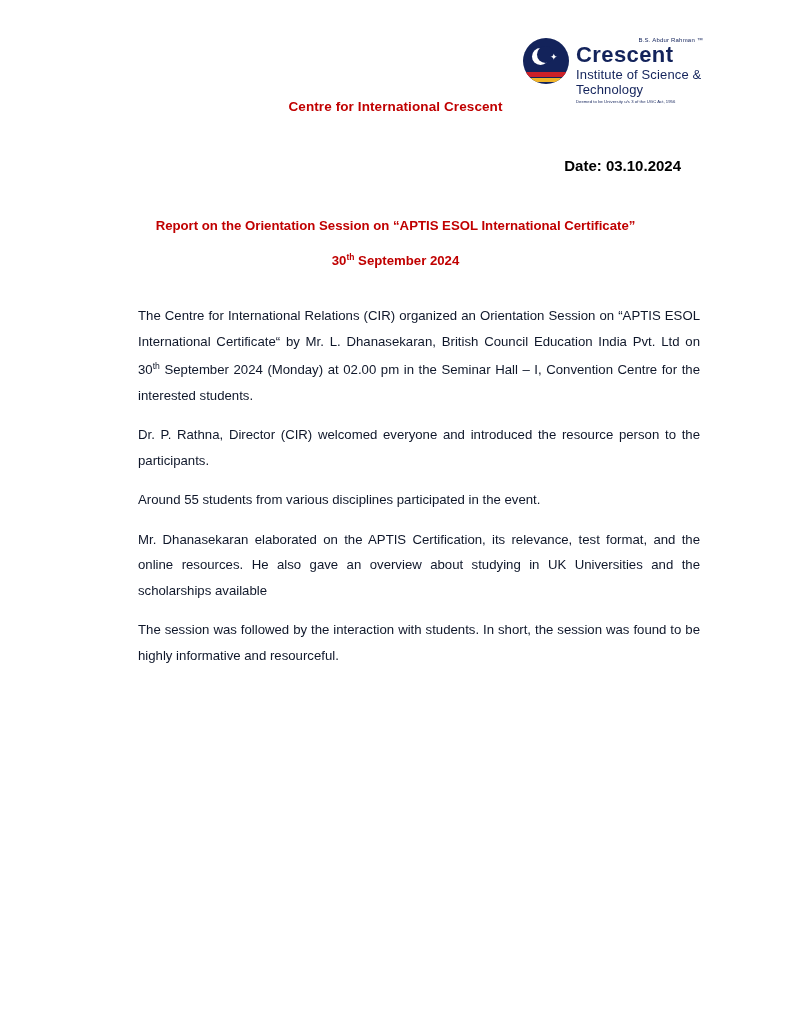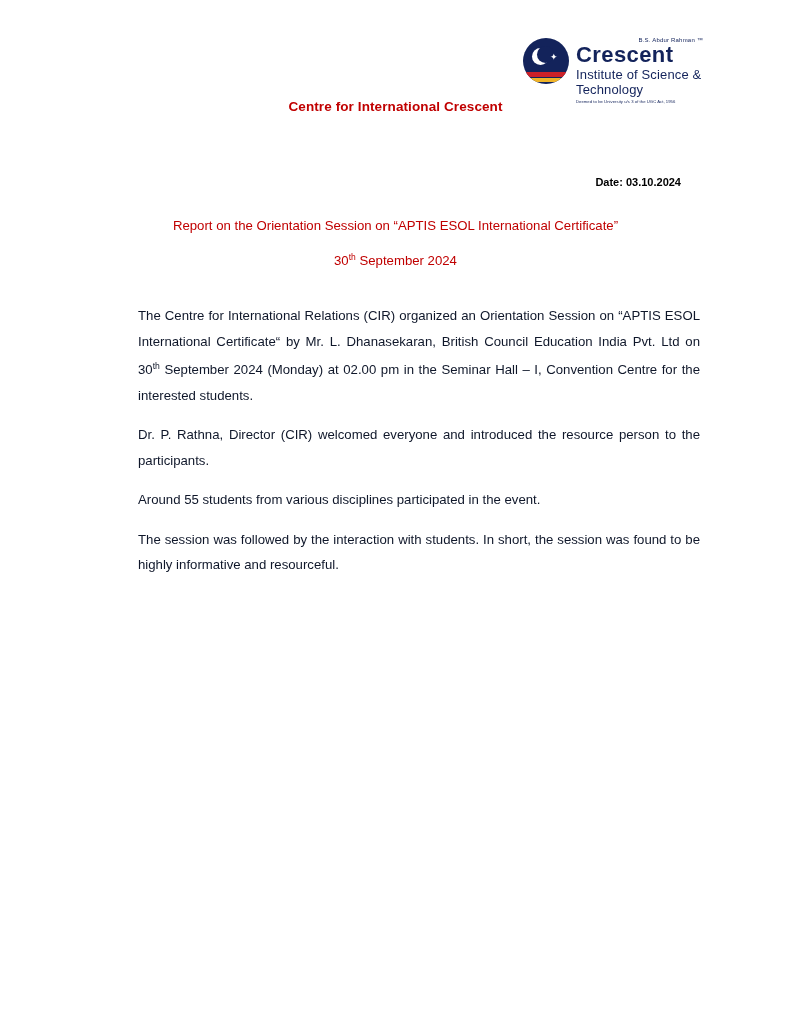--- a/index.html
+++ b/index.html
@@ -123,34 +123,34 @@
     left: 0;
     right: 0;
     text-align: center;
     font-size: 13.5px;
     font-weight: bold;
     color: #c00000;
     letter-spacing: .1px;
   }
   .date-line {
     position: absolute;
-    top: 176px;
+    top: 157px;
     right: 110px;
-    font-size: 11px;
+    font-size: 15px;
     font-weight: bold;
     color: #000000;
   }
   .report-title {
     position: absolute;
     top: 215px;
     left: 93px;
     right: 93px;
     text-align: center;
     font-size: 13.2px;
-    font-weight: normal;
+    font-weight: bold;
     color: #c00000;
     line-height: 22px;
   }
   .report-title .line2 {
     display: block;
     margin-top: 9px;
   }
   .report-title sup {
     font-size: 8.5px;
     vertical-align: super;
@@ -205,16 +205,17 @@
 
   <div class="report-title">
     <span>Report on the Orientation Session on “APTIS ESOL International Certificate”</span>
     <span class="line2"><span>30</span><sup>th</sup><span> September 2024</span></span>
   </div>
 
   <div class="body-text">
     <p><span>The Centre for International Relations (CIR) organized an Orientation Session on “APTIS ESOL International Certificate“ by Mr. L. Dhanasekaran, British Council Education India Pvt. Ltd on 30</span><sup>th</sup><span> September 2024 (Monday) at 02.00 pm in the Seminar Hall – I, Convention Centre for the  interested students.</span></p>
     <p>Dr. P. Rathna, Director (CIR) welcomed everyone and introduced the resource person to the participants.</p>
     <p>Around 55 students from various disciplines participated in the event.</p>
+    <p>Mr. Dhanasekaran elaborated on the APTIS Certification, its relevance, test format, and the online resources. He also gave an overview about studying in UK Universities and the scholarships available</p>
     <p class="last">The session was followed by the interaction with students. In short, the session was found to be highly informative and resourceful.</p>
   </div>
 
 </div>
 
 </body></html>

